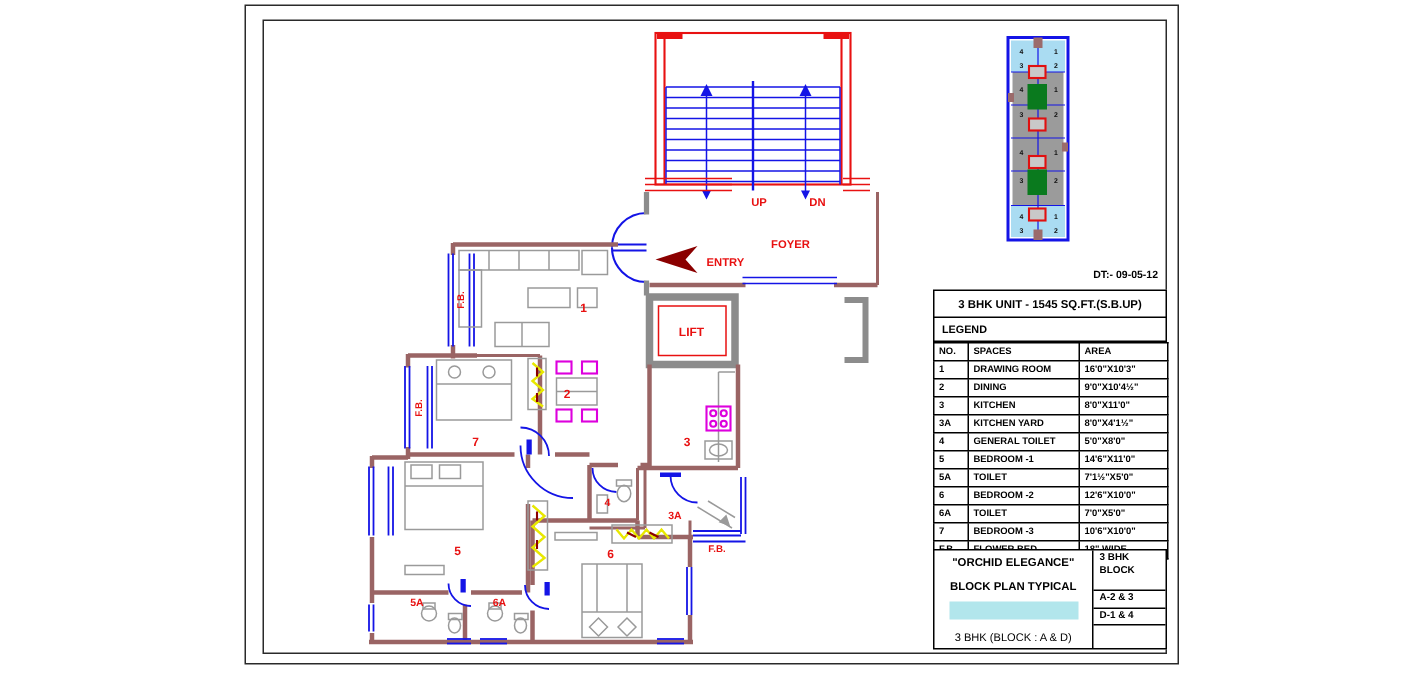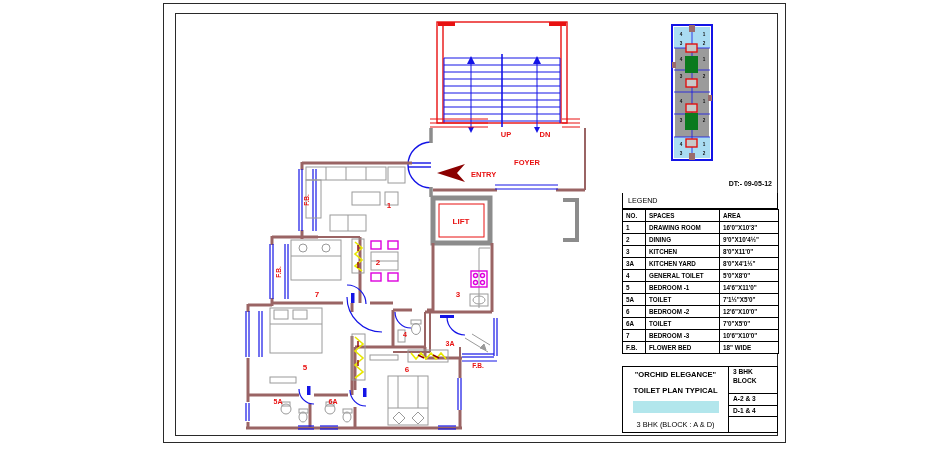--- a/index.html
+++ b/index.html
@@ -10,21 +10,21 @@
   svg text{font-family:"Liberation Sans",sans-serif;font-weight:bold;}
 
   
   .date-row{position:absolute;left:622px;top:180px;width:150px;height:12px;
     font-size:7px;font-weight:bold;color:#000;text-align:right;padding-right:6px;
     letter-spacing:0px;}
   .legend-box{position:absolute;left:622px;top:193px;width:156px;background:#fff;}
   .legend-box .unit-title{border:1px solid #000;font-size:7.6px;font-weight:bold;
     text-align:center;padding:4px 1px;color:#000;}
   .legend-box .legend-title{border:1px solid #000;border-top:none;font-size:7.2px;
-    font-weight:normal;padding:3px 0 3px 5px;color:#000;}
+    font-weight:bold;padding:3px 0 3px 5px;color:#000;}
   table.legend{border-collapse:collapse;width:156px;table-layout:fixed;}
   table.legend td{border:1px solid #000;font-size:6.3px;font-weight:bold;color:#000;
     padding:1.5px 0 1.5px 3px;white-space:nowrap;overflow:hidden;line-height:8px;}
   col.c-no{width:23px;} col.c-sp{width:74px;} col.c-ar{width:59px;}
 
   .title-block{position:absolute;left:622px;top:366px;width:156px;height:67px;
     border:1px solid #000;display:flex;box-sizing:border-box;background:#fff;}
   .tb-left{width:106px;border-right:1px solid #000;box-sizing:border-box;
     display:flex;flex-direction:column;align-items:center;justify-content:space-between;
     padding:3px 2px;}
@@ -399,20 +399,21 @@
       <text x="704" y="146">1</text>
       <text x="681" y="155">3</text>
       <text x="704" y="155">2</text>
     </g>
   </g>
 </svg>
 
   <div class="date-row">DT:- 09-05-12</div>
 
   <div class="legend-box">
+    <div class="unit-title">3 BHK UNIT - 1545 SQ.FT.(S.B.UP)</div>
     <div class="legend-title">LEGEND</div>
     <table class="legend">
       <colgroup>
           <col class="c-no">
           <col class="c-sp">
           <col class="c-ar">
         </colgroup>
       <tbody>
           <tr>
         <td>NO.</td>
@@ -474,21 +475,21 @@
         <td>FLOWER BED</td>
         <td>18" WIDE</td>
       </tr>
     </tbody>
       </table>
   </div>
 
   <div class="title-block">
     <div class="tb-left">
       <div class="t1">"ORCHID ELEGANCE"</div>
-      <div class="t2">TOILET PLAN TYPICAL</div>
+      <div class="t2">BLOCK PLAN TYPICAL</div>
       <div class="hl" style="background:#b2e6ec"></div>
       <div class="t3">3 BHK (BLOCK : A &amp; D)</div>
     </div>
     <div class="tb-right">
       <div class="cell" style="height:24px">
         <span>3 BHK</span><br>
         <span>BLOCK</span>
       </div>
       <div class="cell">A-2 &amp; 3</div>
       <div class="cell">D-1 &amp; 4</div>

